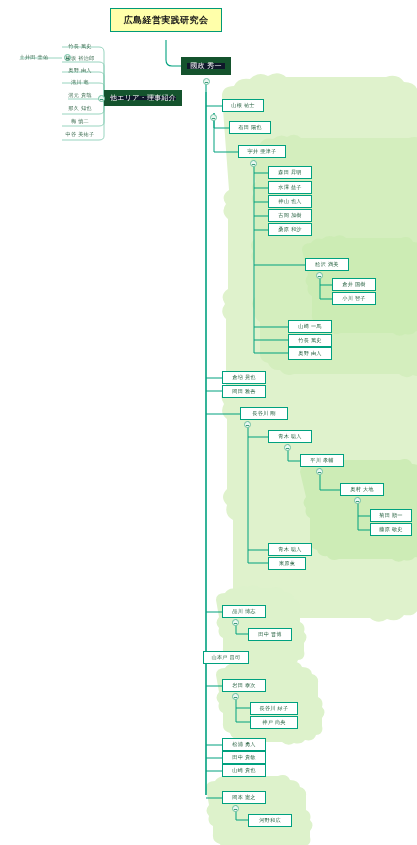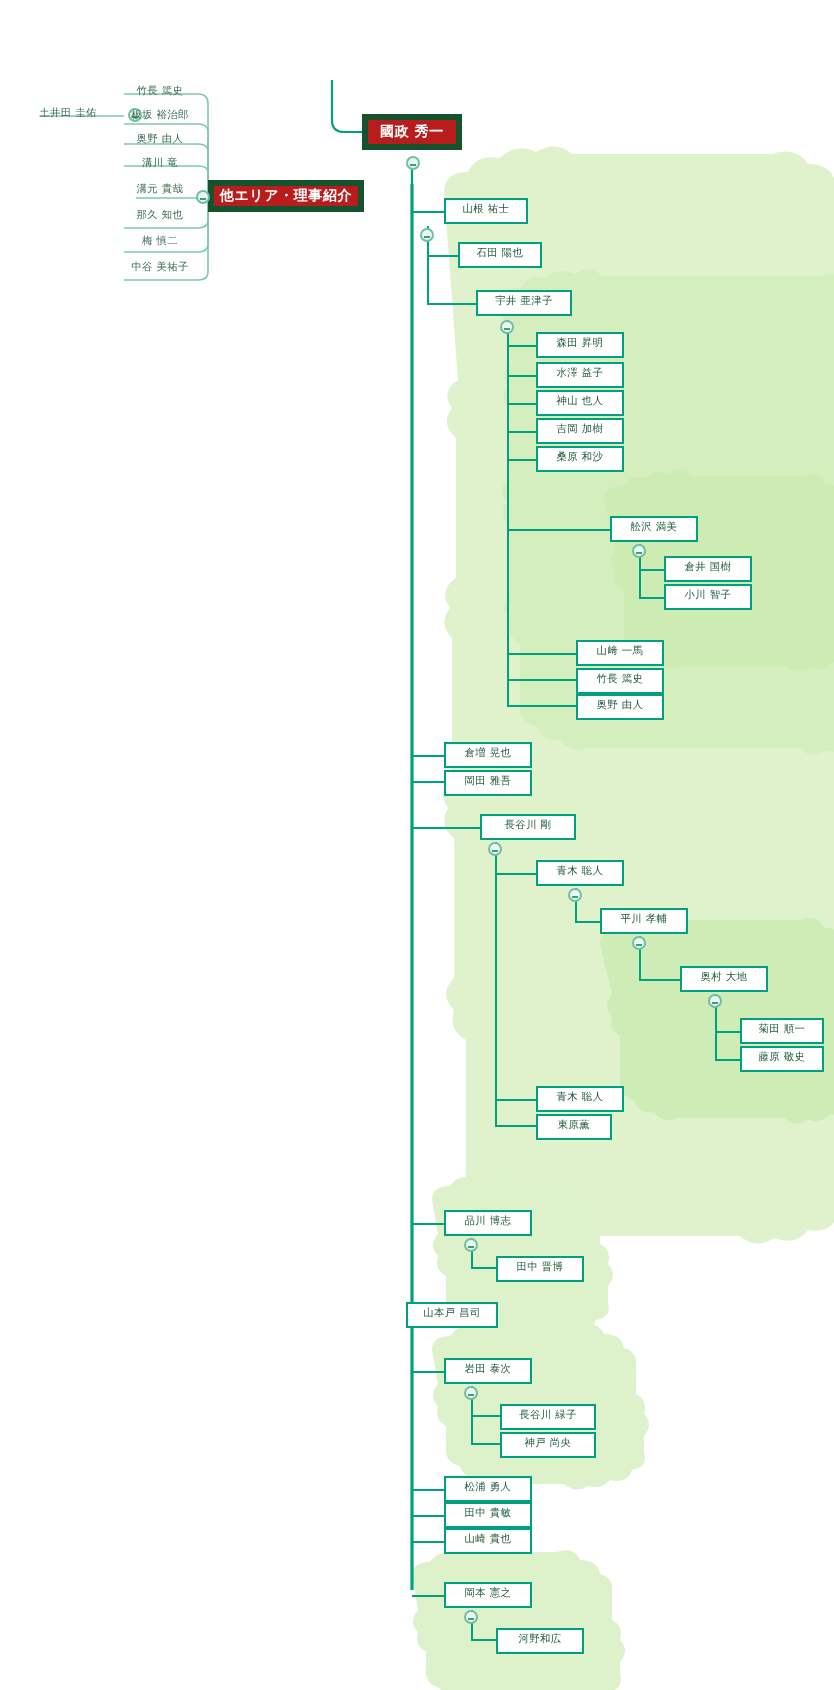--- a/index.html
+++ b/index.html
@@ -25,25 +25,25 @@
   .n-root{
     background:#ffffaa;
     border:1.5px solid #009a78;
     color:#1a1a1a;
     font-size:9px;
     font-weight:bold;
     letter-spacing:.4px;
   }
   
   .n-teal{
-    background:#b91c1c;
-    border:3px solid #14532d;
+    background:#0f172a;
+    border:6px solid #14532d;
     color:#ffffff;
     font-size:7px;
-    font-weight:bold;
+    font-weight:normal;
     letter-spacing:.3px;
   }
   
   .n-box{
     background:#ffffff;
     border:1px solid #00a17f;
     color:#1f5c3a;
     font-size:5.2px;
     letter-spacing:.2px;
   }
@@ -233,20 +233,23 @@
     <g stroke="#00a17f" fill="none" stroke-width="1">
       <path d="M236 693 L236 708 L250 708"></path>
       <path d="M236 708 L236 722 L250 722"></path>
     </g>
 
     <g stroke="#00a17f" fill="none" stroke-width="1">
       <path d="M236 805 L236 820 L248 820"></path>
     </g>
   </svg>
 
+  <div class="node n-root" style="left:110px;top:8px;width:112px;height:24px;">
+    <span>広島経営実践研究会</span>
+  </div>
 
   <div class="node n-teal" style="left:181px;top:57px;width:50px;height:18px;">
     <span>國政 秀一</span>
   </div>
   <div class="toggle" style="left:203px;top:78px;"></div>
 
   <div class="node n-teal" style="left:104px;top:90px;width:78px;height:16px;">
     <span>他エリア・理事紹介</span>
   </div>
   <div class="toggle" style="left:98px;top:95px;"></div>

